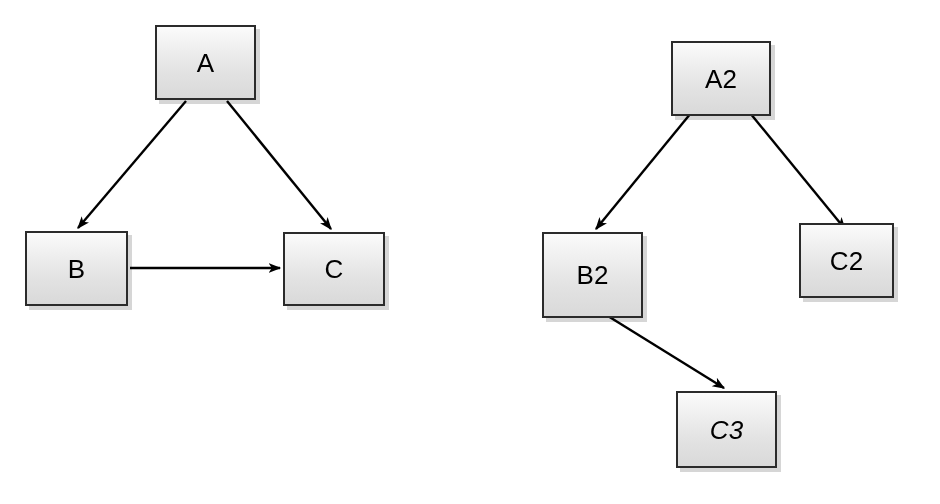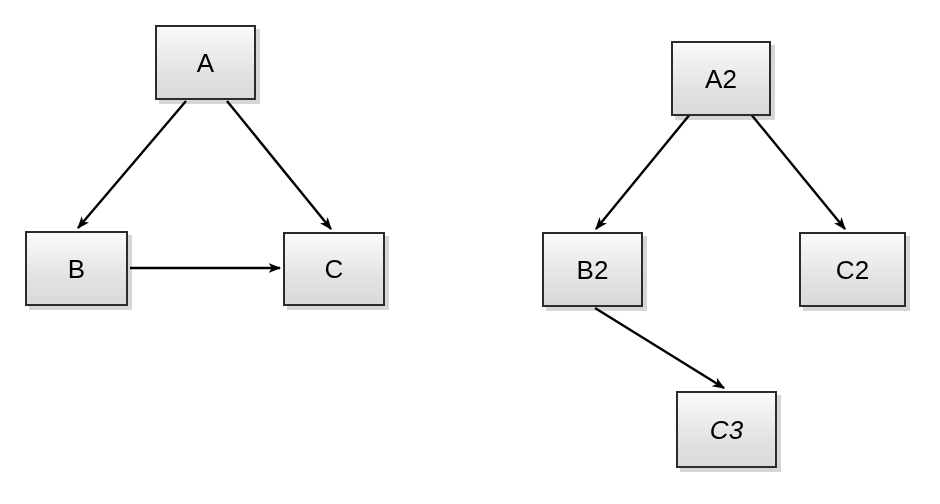--- a/index.html
+++ b/index.html
@@ -75,24 +75,24 @@
       </div>
       <div class="node" style="left: 25px; top: 231px; width: 103px; height: 75px;">
         <span class="node-label">B</span>
       </div>
       <div class="node" style="left: 283px; top: 232px; width: 102px; height: 74px;">
         <span class="node-label">C</span>
       </div>
       <div class="node" style="left: 671px; top: 26px; width: 100px; height: 75px; margin-top: 15px;">
         <span class="node-label">A2</span>
       </div>
-      <div class="node" style="left: 542px; top: 232px; width: 101px; height: 75px;">
+      <div class="node" style="left: 542px; top: 232px; width: 101px; height: 86px;">
         <span class="node-label">B2</span>
       </div>
-      <div class="node" style="left: 799px; top: 232px; width: 107px; height: 75px;">
+      <div class="node" style="left: 799px; top: 223px; width: 95px; height: 75px;">
         <span class="node-label">C2</span>
       </div>
       <div class="node" style="left: 676px; top: 391px; width: 101px; height: 77px; font-style: italic;">
         <span class="node-label">C3</span>
       </div>
     </div>
 
 </div>
 
 </body></html>

